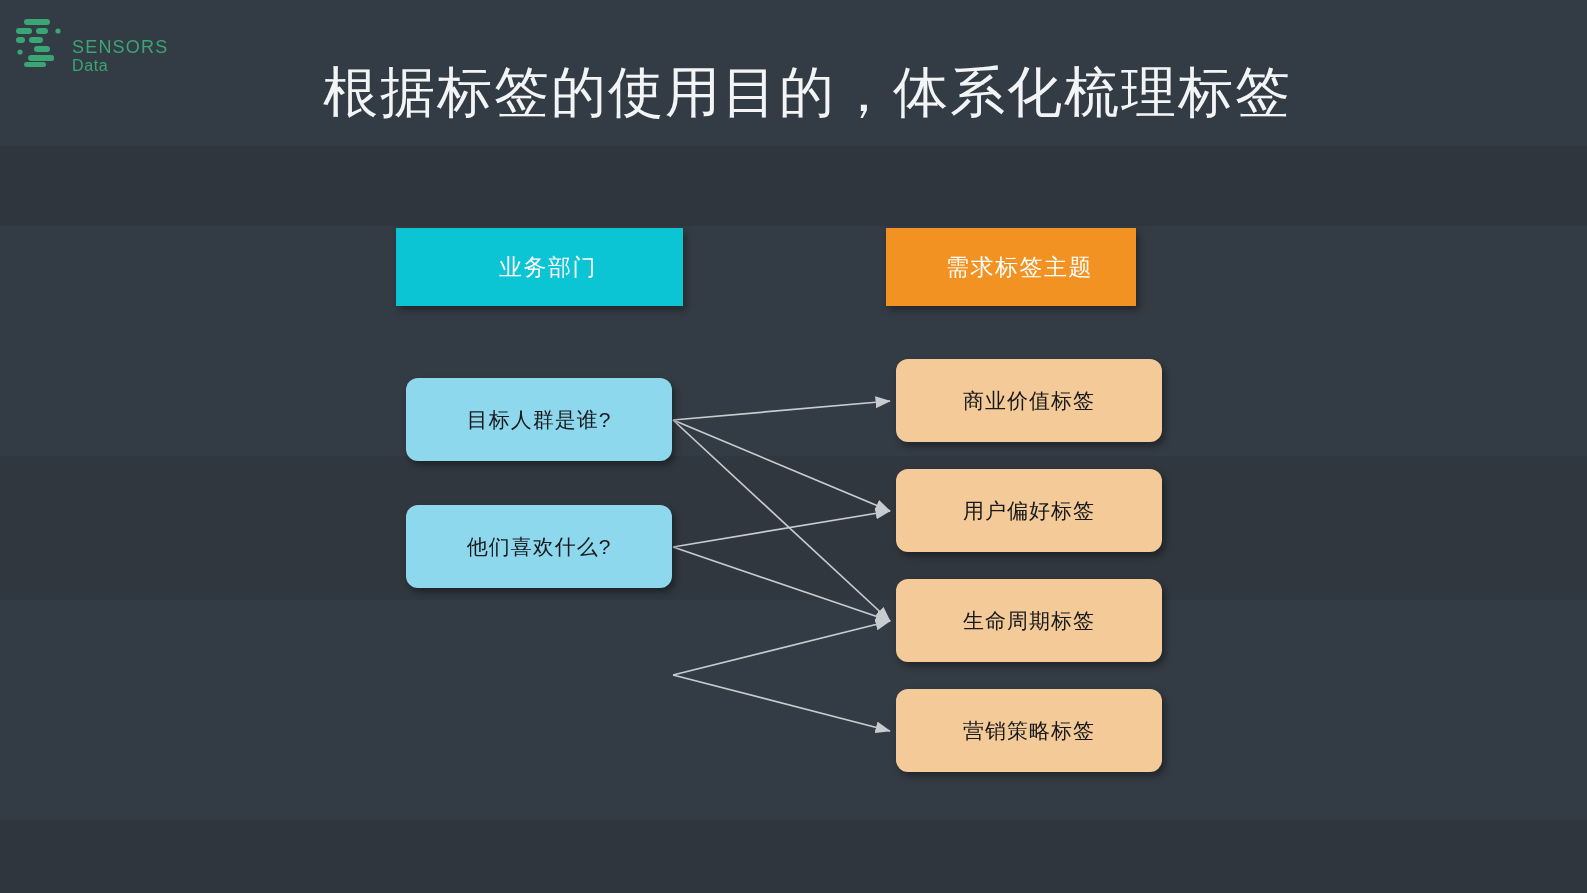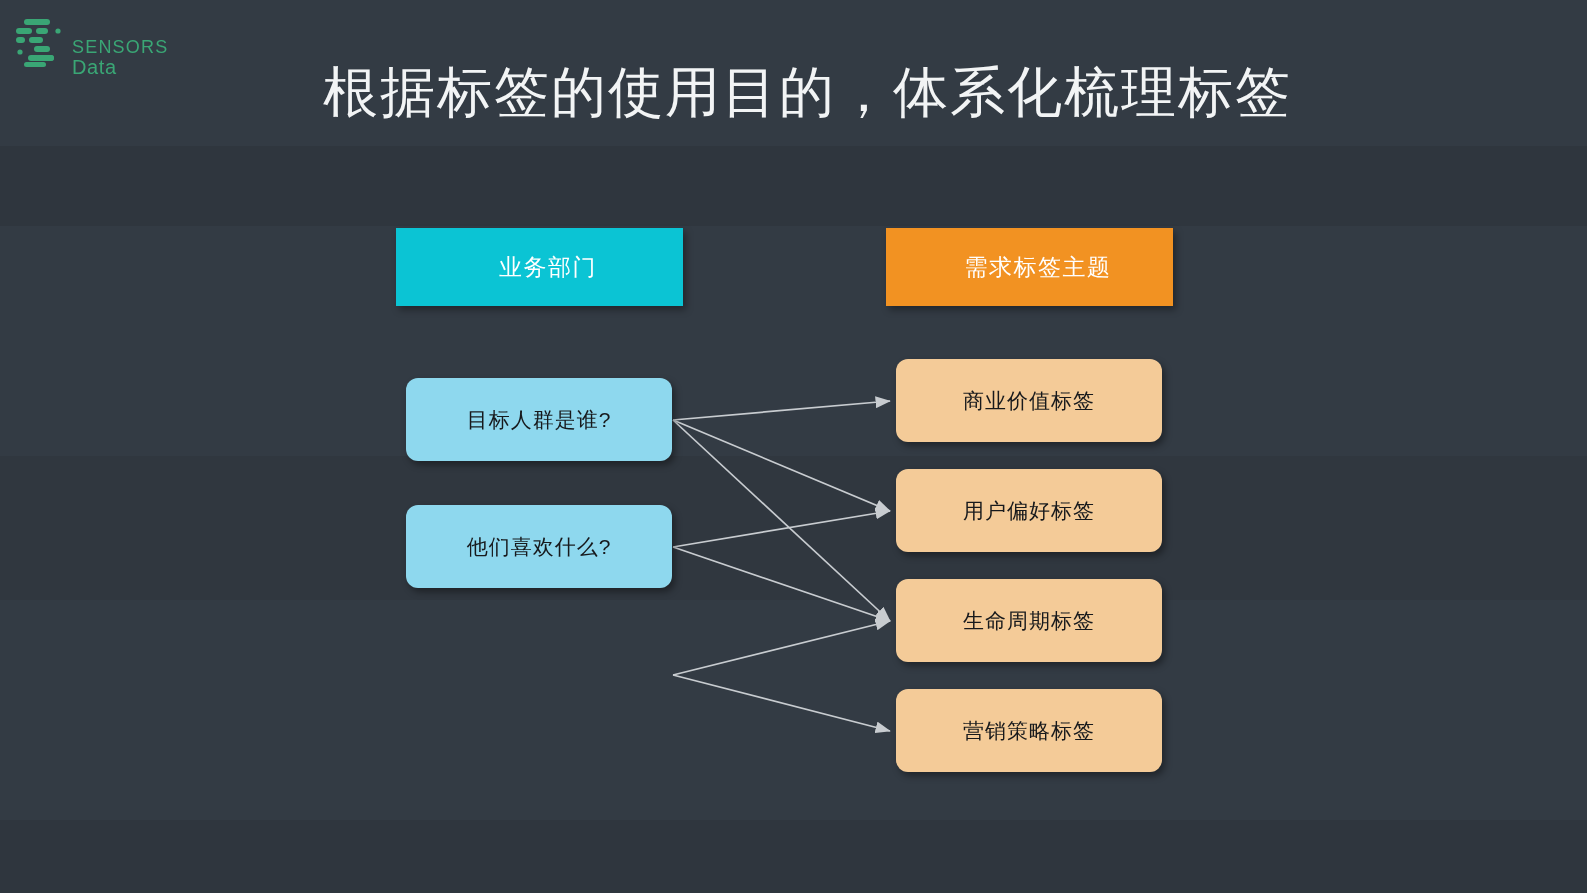--- a/index.html
+++ b/index.html
@@ -59,21 +59,21 @@
     line-height: 1.08;
     margin-top: 20px;
   }
   .logo-line-1 {
     font-size: 18px;
     letter-spacing: 1.2px;
     color: #3aa675;
     display: block;
   }
   .logo-line-2 {
-    font-size: 20px;
+    font-size: 16px;
     letter-spacing: 0.6px;
     color: #3aa675;
     display: block;
   }
 
   
   #title {
     position: absolute;
     left: 14px;
     top: 58px;
@@ -102,21 +102,21 @@
   #header-left {
     left: 396px;
     top: 228px;
     width: 287px;
     height: 78px;
     background: #0bc4d4;
   }
   #header-right {
     left: 886px;
     top: 228px;
-    width: 287px;
+    width: 250px;
     height: 78px;
     background: #f29222;
   }
 
   
   .qbox {
     position: absolute;
     left: 406px;
     width: 266px;
     height: 83px;

